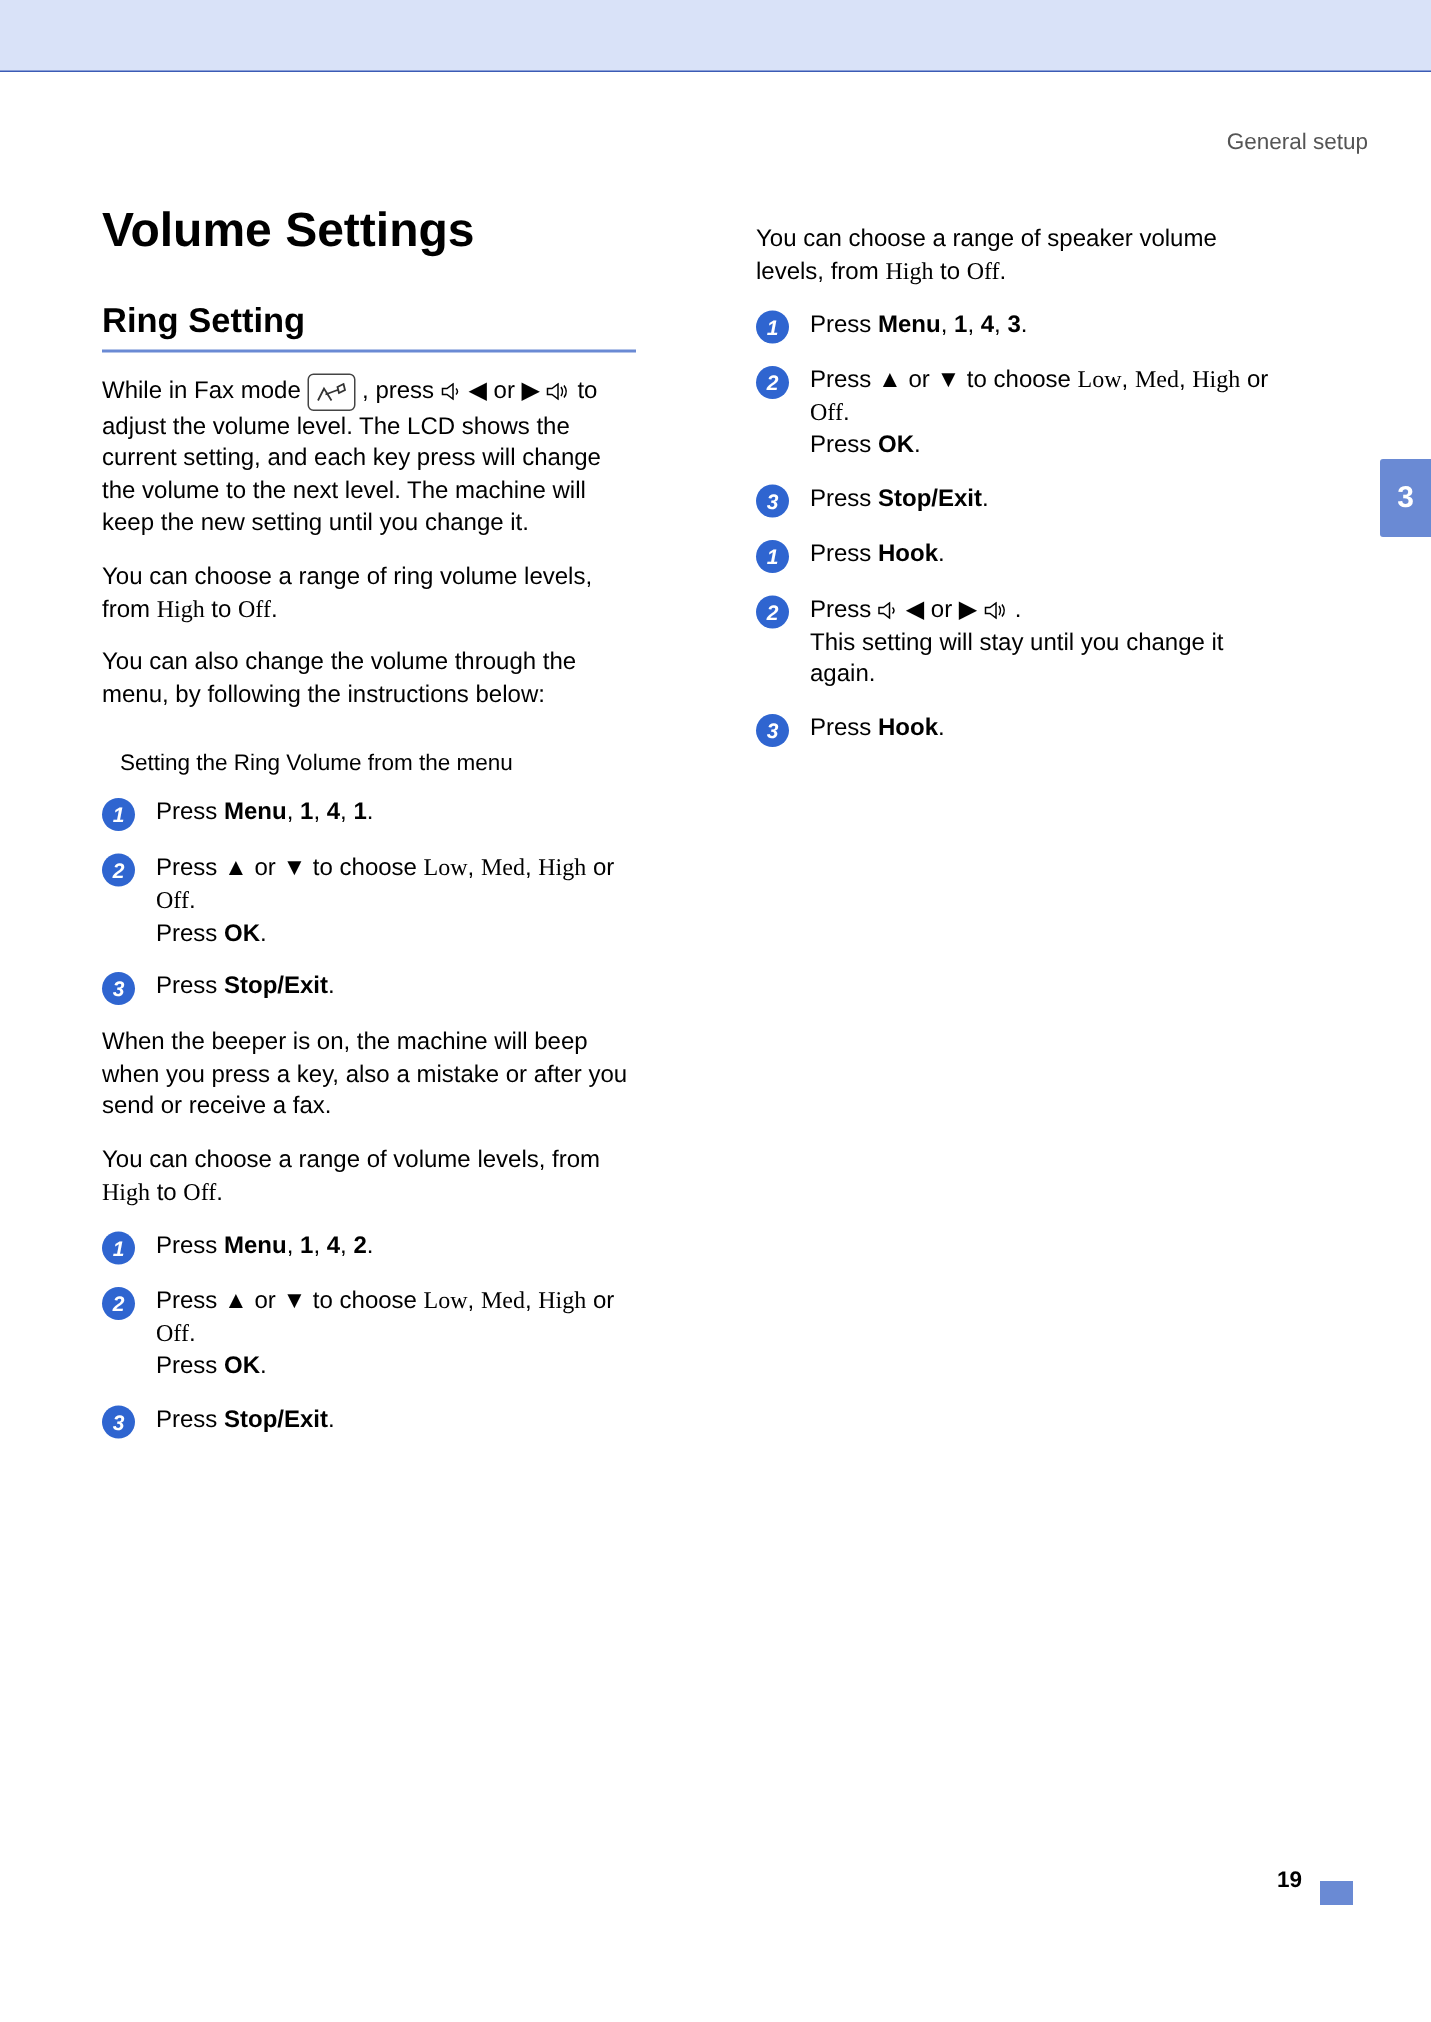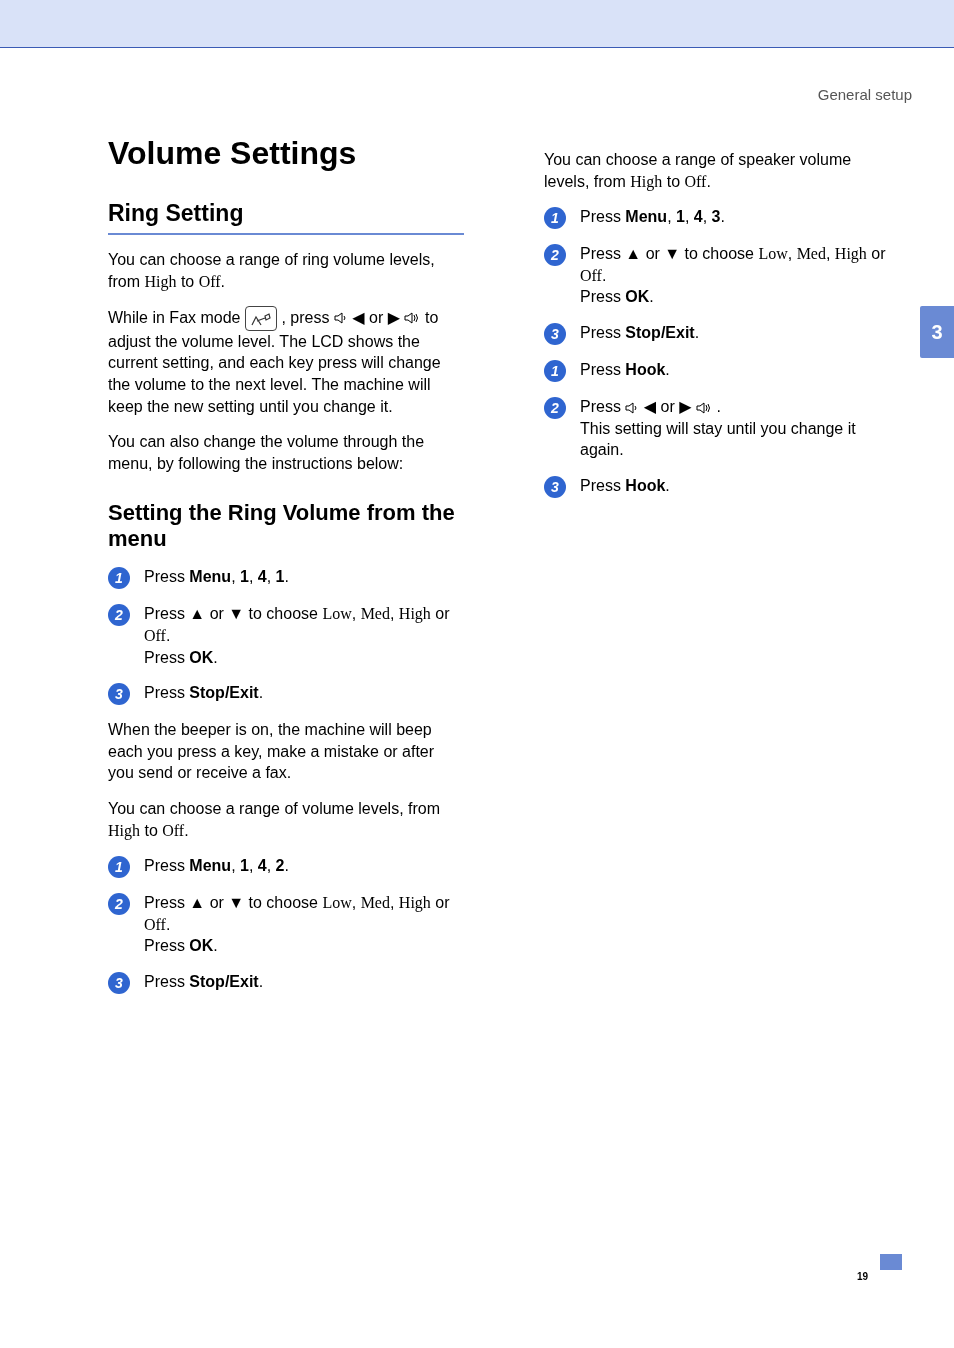--- a/index.html
+++ b/index.html
@@ -14,22 +14,22 @@
   }
   .topband {
     position: absolute;
     top: 0; left: 0; right: 0;
     height: 48px;
     background: #d9e2f8;
     border-bottom: 1px solid #3b5bb5;
   }
   .content {
     position: absolute;
-    top: 48px; left: 16px; right: 0;
-    padding: 38px 42px 0 92px;
+    top: 48px; left: 0; right: 0;
+    padding: 38px 42px 0 68px;
   }
   .chapter-label {
     text-align: right;
     font-size: 15px;
     color: #555;
     margin-bottom: 32px;
   }
   .cols {
     display: flex;
     gap: 80px;
@@ -42,23 +42,23 @@
     margin: 0 0 28px 0;
   }
   h2 {
     font-size: 23px;
     font-weight: bold;
     margin: 24px 0 4px 0;
     padding-bottom: 6px;
     border-bottom: 2.5px solid #6a8ad4;
   }
   h3 {
-    font-size: 22px;
-    font-weight: bold;
-    margin: 26px 0 14px 0;
+    font-size: 15px;
+    font-weight: normal;
+    margin: 26px 0 14px 12px;
   }
   p.body {
     font-size: 16px;
     line-height: 1.35;
     margin: 14px 0 14px 0;
   }
   code, .mono {
     font-family: Liberation Serif, serif;
     font-size: 16px;
   }
@@ -104,23 +104,23 @@
     background: #6a8ad4;
     color: #fff;
     font-size: 20px;
     font-weight: bold;
     display: flex; align-items: center; justify-content: center;
     border-top-left-radius: 2px;
     border-bottom-left-radius: 2px;
   }
   .pagenum {
     position: absolute;
-    bottom: 66px;
+    bottom: 86px;
     right: 86px;
-    font-size: 10px;
+    font-size: 15px;
     font-weight: bold;
   }
   .pagebar {
     position: absolute;
     bottom: 78px;
     right: 52px;
     width: 22px; height: 16px;
     background: #6a8ad4;
   }
 </style>
@@ -133,24 +133,20 @@
 
 <div class="content">
   <div class="chapter-label">General setup</div>
 
   <div class="cols">
 
     <div class="col">
       <h1>Volume Settings</h1>
 
       <h2>Ring Setting</h2>
-
-      <p class="body">
-        <span>You can choose a range of ring volume levels, from </span><span class="mono">High</span><span> to </span><span class="mono">Off</span><span>.</span>
-      </p>
 
       <p class="body">
         <span>While in Fax mode </span>
         <span class="kbtn">
           <svg class="ico" width="20" height="14" viewBox="0 0 20 14">
               <path d="M1 12 L5 4 L10 12 M6 8 L14 5 M14 3 L18 1 L19 5 L15 7 Z" fill="none" stroke="#333" stroke-width="1.2"></path>
             </svg>
         </span>
         <span>, press </span>
         <span>
@@ -164,20 +160,24 @@
         <span>▶ </span>
         <span>
           <svg class="ico" width="16" height="12" viewBox="0 0 16 12">
               <path d="M1 4 H4 L8 1 V11 L4 8 H1 Z" fill="none" stroke="#000" stroke-width="1"></path>
               <path d="M10 3 Q12 6 10 9 M12 2 Q15 6 12 10" fill="none" stroke="#000" stroke-width="1"></path>
             </svg>
         </span>
         <span> to adjust the volume level. The LCD shows the current setting, and each key press will change the volume to the next level. The machine will keep the new setting until you change it.</span>
       </p>
 
+      <p class="body">
+        <span>You can choose a range of ring volume levels, from </span><span class="mono">High</span><span> to </span><span class="mono">Off</span><span>.</span>
+      </p>
+
       <p class="body">You can also change the volume through the menu, by following the instructions below:</p>
 
       <h3>Setting the Ring Volume from the menu</h3>
 
       <div class="steps">
         <div class="step">
           <div class="num">1</div>
           <div class="steptext">
             <span>Press </span><b>Menu</b><span>, </span><b>1</b><span>, </span><b>4</b><span>, </span><b>1</b><span>.</span>
           </div>
@@ -191,21 +191,21 @@
         </div>
         <div class="step">
           <div class="num">3</div>
           <div class="steptext">
             <span>Press </span><b>Stop/Exit</b><span>.</span>
           </div>
         </div>
       </div>
 
 
-      <p class="body">When the beeper is on, the machine will beep each you press a key, make a mistake or after you send or receive a fax.</p>
+      <p class="body">When the beeper is on, the machine will beep when you press a key, also a mistake or after you send or receive a fax.</p>
 
       <p class="body">
         <span>You can choose a range of volume levels, from </span><span class="mono">High</span><span> to </span><span class="mono">Off</span><span>.</span>
       </p>
 
       <div class="steps">
         <div class="step">
           <div class="num">1</div>
           <div class="steptext">
             <span>Press </span><b>Menu</b><span>, </span><b>1</b><span>, </span><b>4</b><span>, </span><b>2</b><span>.</span>

